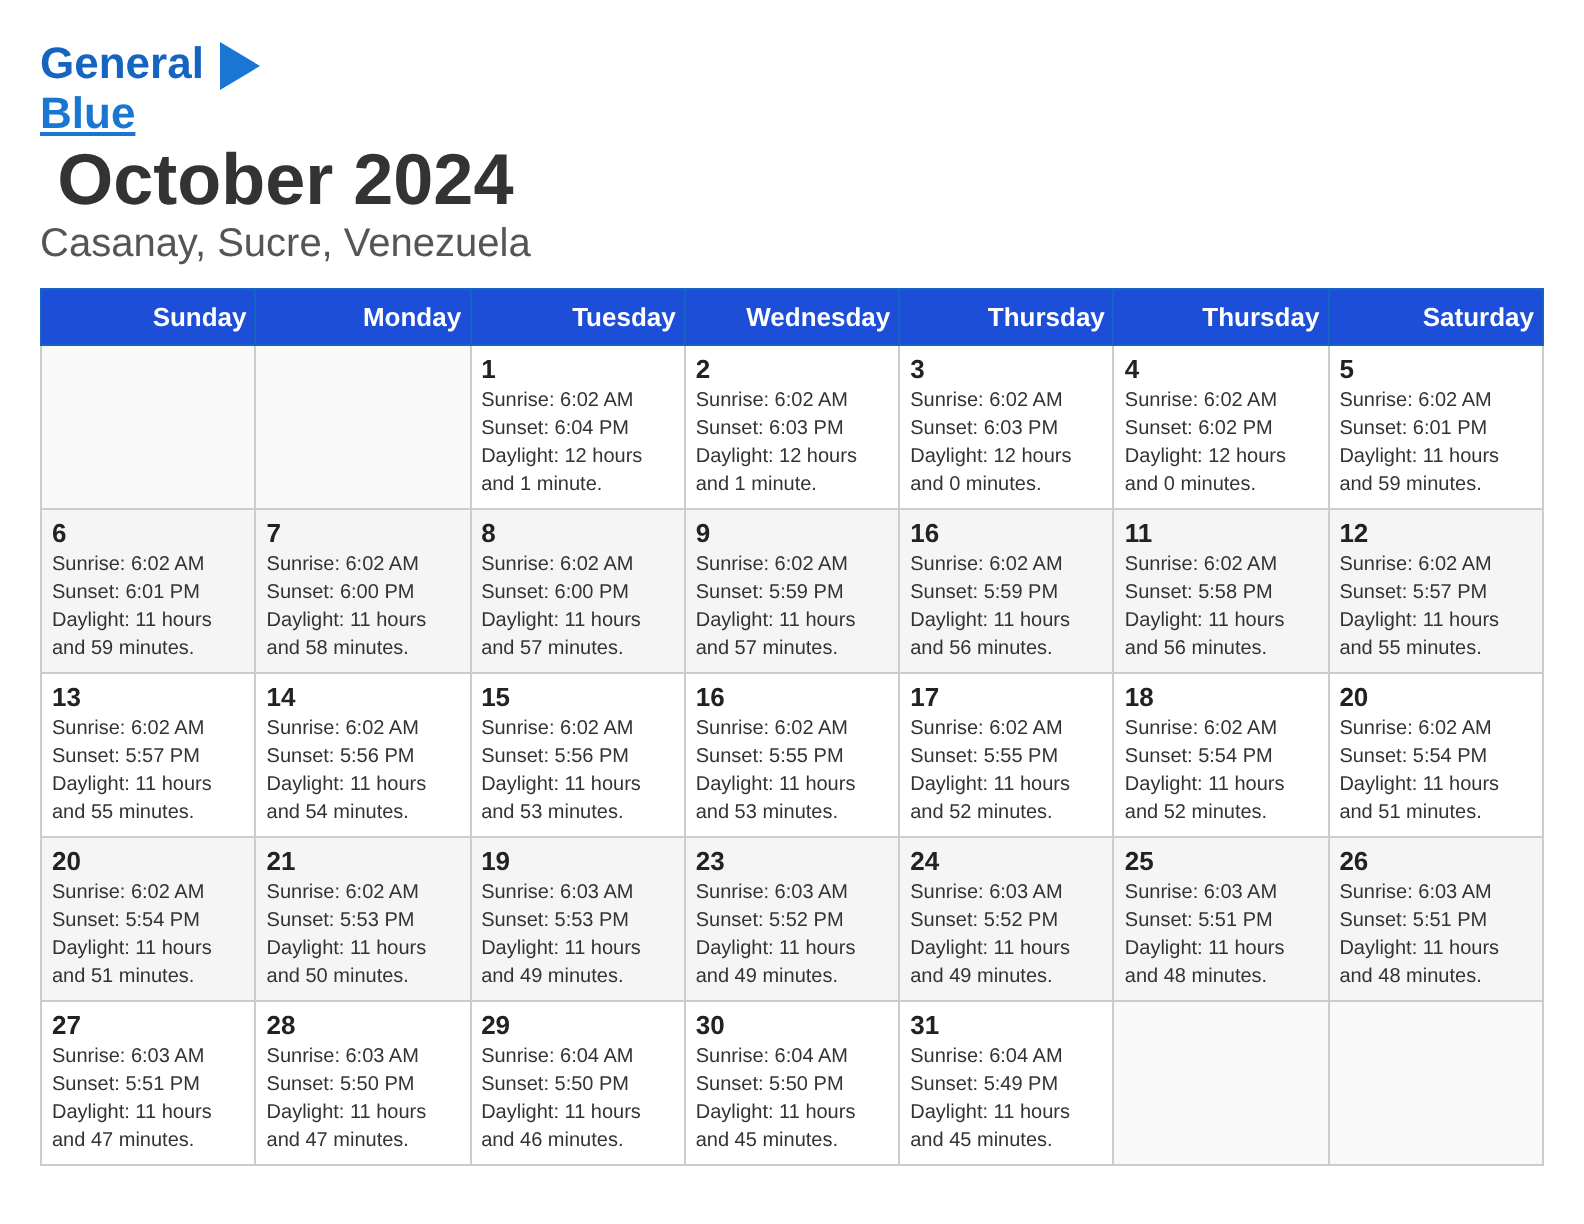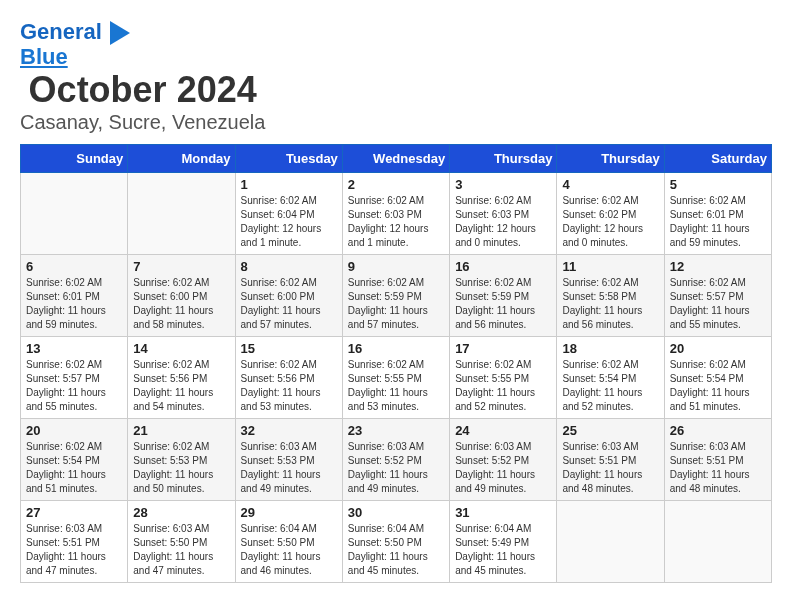--- a/index.html
+++ b/index.html
@@ -214,21 +214,21 @@
       <tr>
         <td>
           <div class="day-num">20</div>
           <div class="cell-text">Sunrise: 6:02 AM<br>Sunset: 5:54 PM<br>Daylight: 11 hours and 51 minutes.</div>
         </td>
         <td>
           <div class="day-num">21</div>
           <div class="cell-text">Sunrise: 6:02 AM<br>Sunset: 5:53 PM<br>Daylight: 11 hours and 50 minutes.</div>
         </td>
         <td>
-          <div class="day-num">32</div>
+          <div class="day-num">19</div>
           <div class="cell-text">Sunrise: 6:03 AM<br>Sunset: 5:53 PM<br>Daylight: 11 hours and 49 minutes.</div>
         </td>
         <td>
           <div class="day-num">23</div>
           <div class="cell-text">Sunrise: 6:03 AM<br>Sunset: 5:52 PM<br>Daylight: 11 hours and 49 minutes.</div>
         </td>
         <td>
           <div class="day-num">24</div>
           <div class="cell-text">Sunrise: 6:03 AM<br>Sunset: 5:52 PM<br>Daylight: 11 hours and 49 minutes.</div>
         </td>

